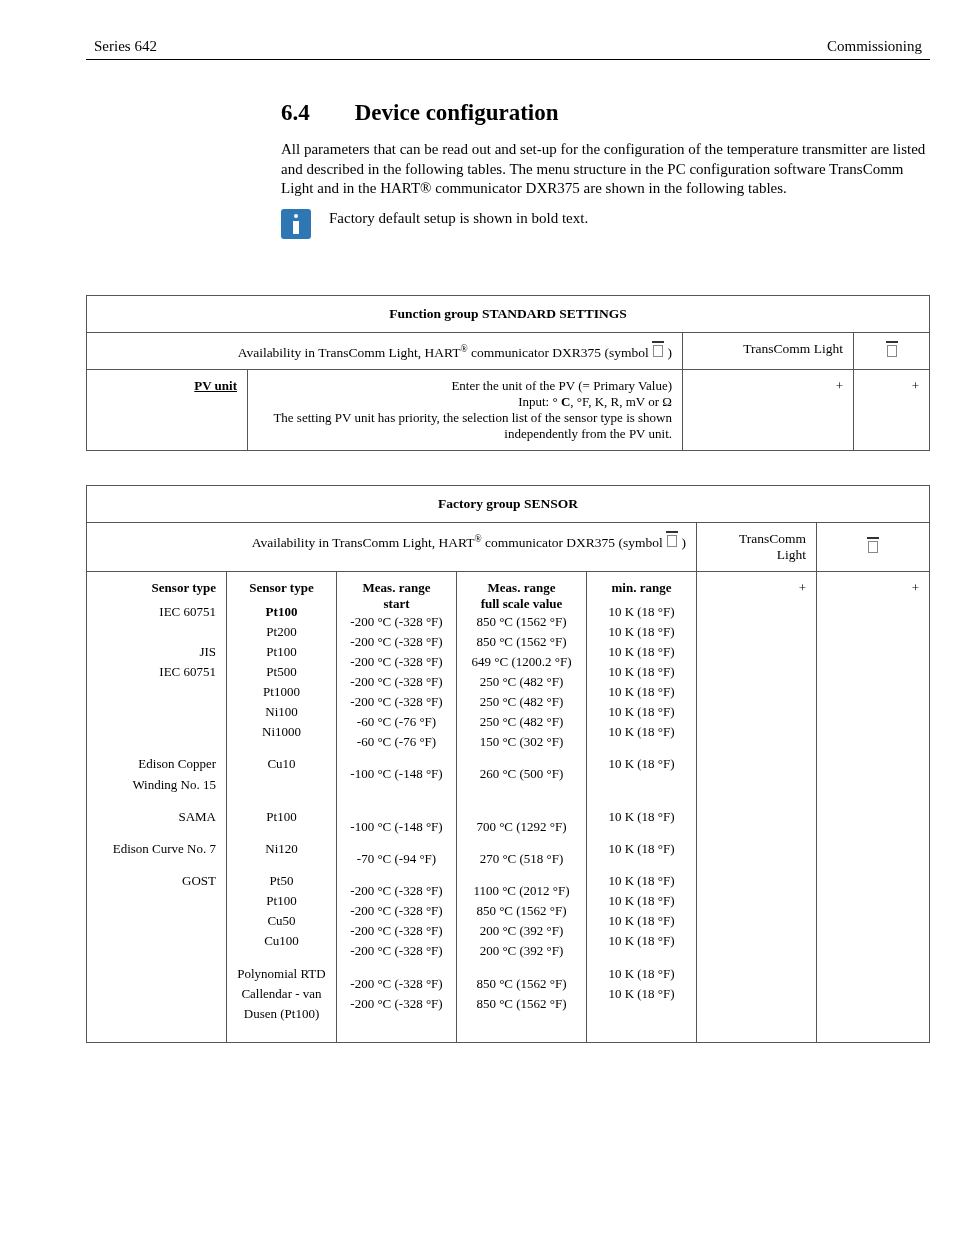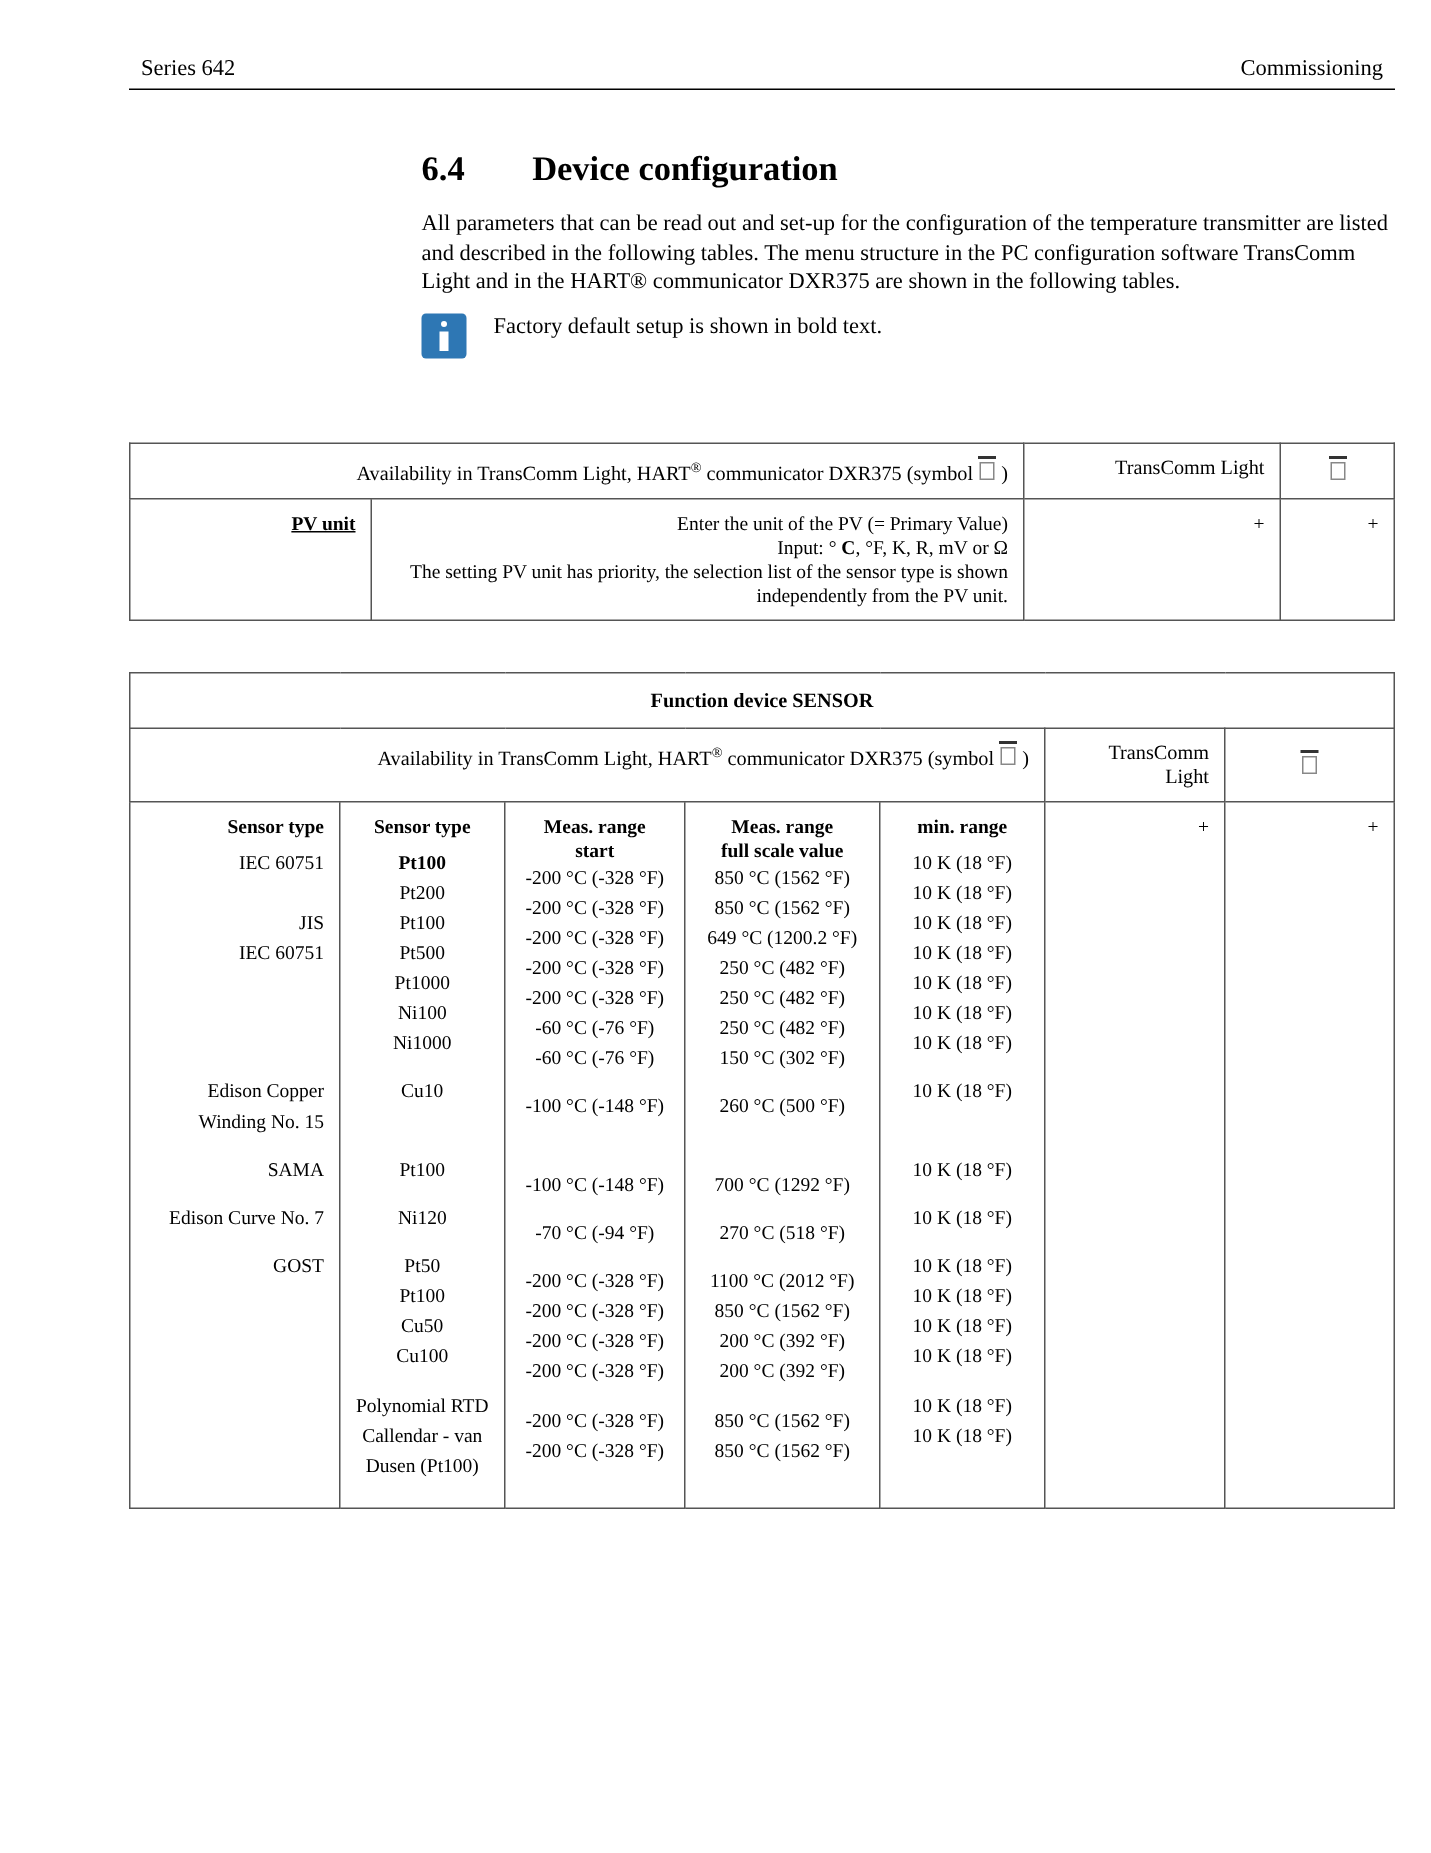--- a/index.html
+++ b/index.html
@@ -156,20 +156,23 @@
     <span>All parameters that can be read out and set-up for the configuration of the temperature transmitter are listed and described in the following tables. The menu structure in the PC configuration software TransComm Light and in the HART® communicator DXR375 are shown in the following tables.</span>
   </div>
 
   <div class="note-row">
     <span class="info-icon"></span>
     <span>Factory default setup is shown in bold text.</span>
   </div>
 
   <table class="func">
     <tbody>
+        <tr>
+          <th colspan="4" class="group-header">Function group STANDARD SETTINGS</th>
+        </tr>
     <tr class="avail-row">
       <td colspan="2">
         <span>Availability in TransComm Light, HART</span><sup>®</sup><span> communicator DXR375 (symbol </span><span class="sym-mini"><span class="bar"></span><span class="body"></span></span><span> )</span>
       </td>
       <td>TransComm Light</td>
       <td class="symbol-cell"><span class="sym-mini"><span class="bar"></span><span class="body"></span></span></td>
     </tr>
     <tr>
       <td style="width:140px;text-decoration:underline;"><b>PV unit</b></td>
       <td>
@@ -188,21 +191,21 @@
         <col>
         <col>
         <col>
         <col>
         <col>
         <col>
         <col>
       </colgroup>
     <tbody>
         <tr>
-          <th colspan="7" class="group-header">Function device SENSOR</th>
+          <th colspan="7" class="group-header">Factory group SENSOR</th>
         </tr>
     <tr class="avail-row">
       <td colspan="5">
         <span>Availability in TransComm Light, HART</span><sup>®</sup><span> communicator DXR375 (symbol </span><span class="sym-mini"><span class="bar"></span><span class="body"></span></span><span> )</span>
       </td>
       <td>TransComm Light</td>
       <td class="symbol-cell"><span class="sym-mini"><span class="bar"></span><span class="body"></span></span></td>
     </tr>
     <tr class="subhead">
       <td rowspan="8" id="c1"><b>Sensor type</b><div id="c1body" style="font-weight:normal;margin-top:6px;line-height:1.55;">IEC 60751<br>&nbsp;<br>JIS<br>IEC 60751<br>&nbsp;<br>&nbsp;<br>&nbsp;<div style="height:12px"></div>Edison Copper<br>Winding No. 15<div style="height:12px"></div>SAMA<div style="height:12px"></div>Edison Curve No. 7<div style="height:12px"></div>GOST<br>&nbsp;<br>&nbsp;<br>&nbsp;<div style="height:12px"></div>&nbsp;<br>&nbsp;<br>&nbsp;</div></td>

